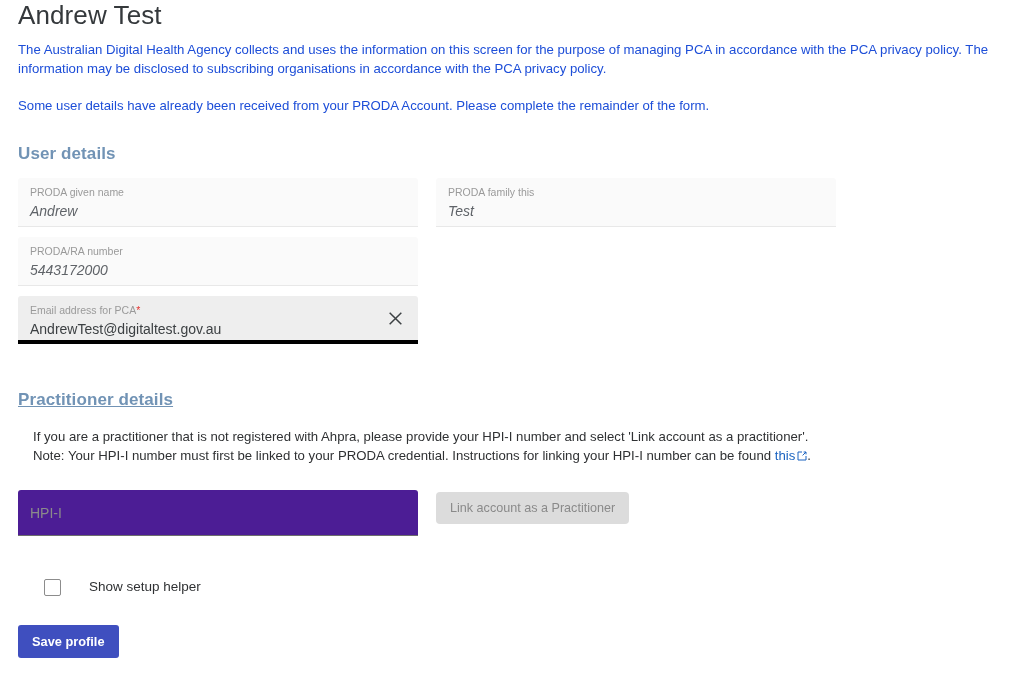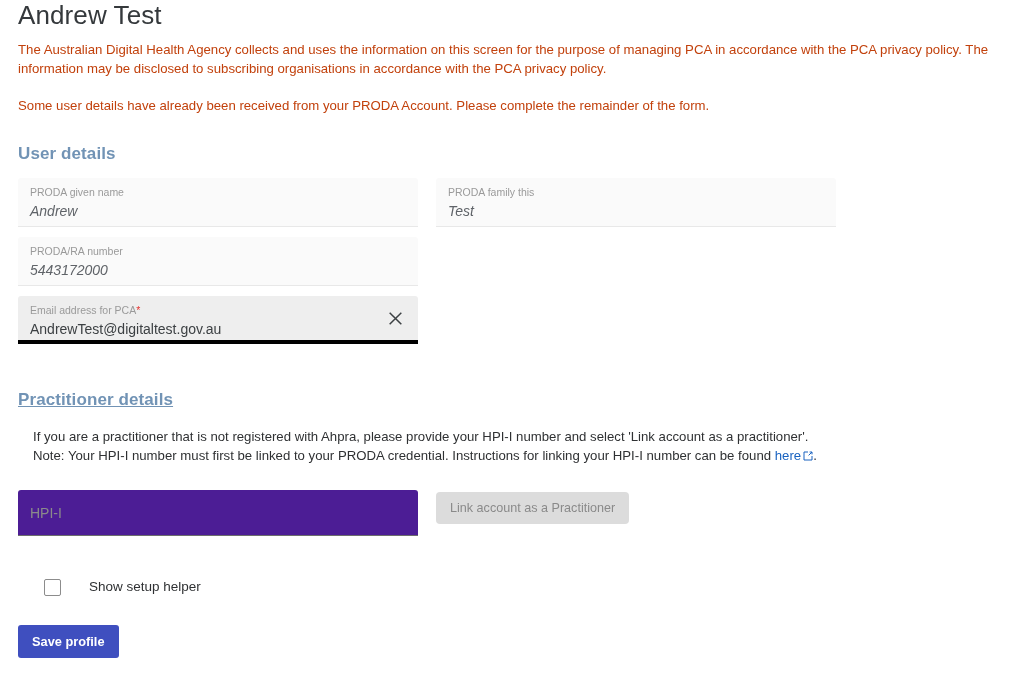--- a/index.html
+++ b/index.html
@@ -30,21 +30,21 @@
     margin: 0;
     padding-top: 0px;
     line-height: 30px;
     letter-spacing: 0.1px;
   }
 
   
   .intro-para {
     font-size: 13.2px;
     line-height: 19px;
-    color: #c2410c;
+    color: #1d4ed8;
     margin: 10px 0 0 0;
     max-width: 1010px;
   }
   .intro-para.second {
     margin-top: 18px;
   }
 
   
   .section-heading {
     font-size: 17px;
@@ -253,21 +253,21 @@
       </div>
     </div>
 
 
   </div>
 
   <h2 class="section-heading" id="practitioner-details-heading">Practitioner details</h2>
 
   <div class="practitioner-text">
     <div>If you are a practitioner that is not registered with Ahpra, please provide your HPI-I number and select 'Link account as a practitioner'.</div>
-    <div><span>Note: Your HPI-I number must first be linked to your PRODA credential. Instructions for linking your HPI-I number can be found </span><a class="ext-link" href="#">here</a><span class="ext-link-icon"><svg width="10" height="10" viewBox="0 0 10 10" aria-hidden="true">
+    <div><span>Note: Your HPI-I number must first be linked to your PRODA credential. Instructions for linking your HPI-I number can be found </span><a class="ext-link" href="#">this</a><span class="ext-link-icon"><svg width="10" height="10" viewBox="0 0 10 10" aria-hidden="true">
             <path d="M1 1 H5 M1 1 V9 H9 V5" stroke="#1a63c0" stroke-width="1" fill="none"></path>
             <path d="M5.6 4.4 L9 1 M6.6 1 H9 V3.4" stroke="#1a63c0" stroke-width="1" fill="none"></path>
           </svg></span><span>.</span></div>
   </div>
 
   <div class="practitioner-row">
     <div class="hpii-field">
       <div class="field-placeholder">HPI-I</div>
     </div>
     <button class="link-practitioner-btn" disabled="">Link account as a Practitioner</button>

